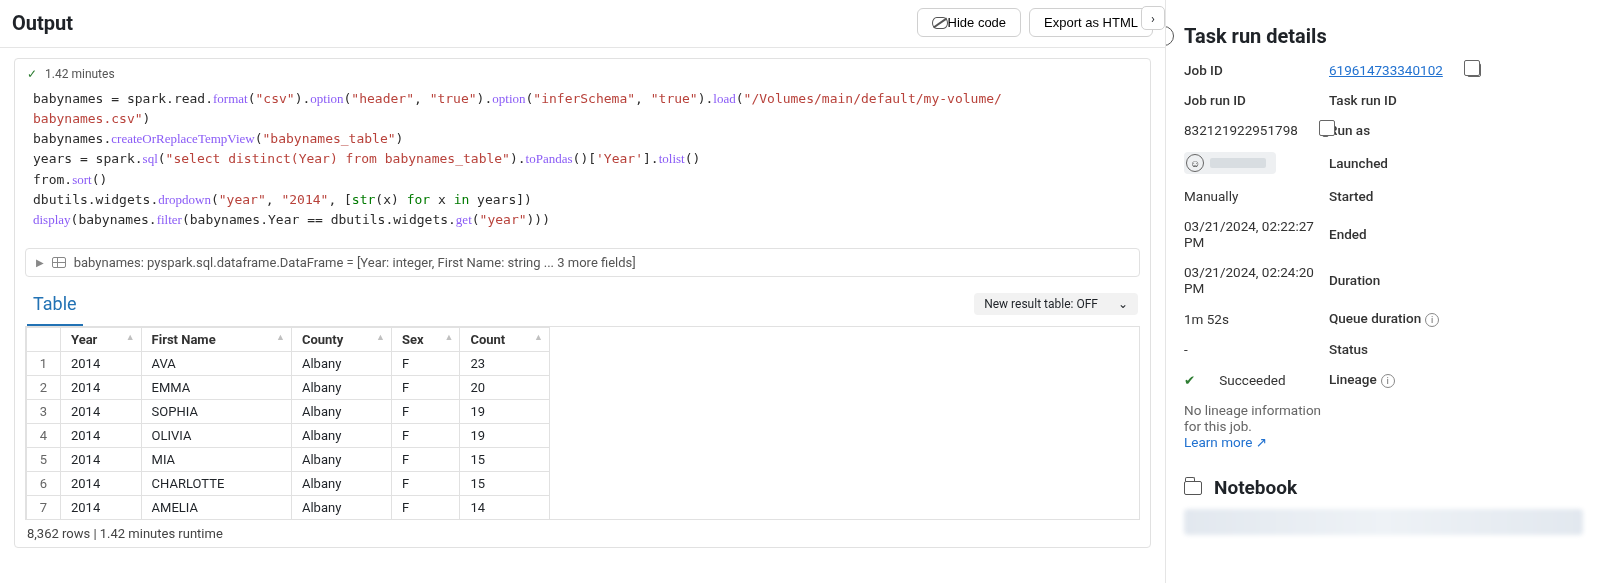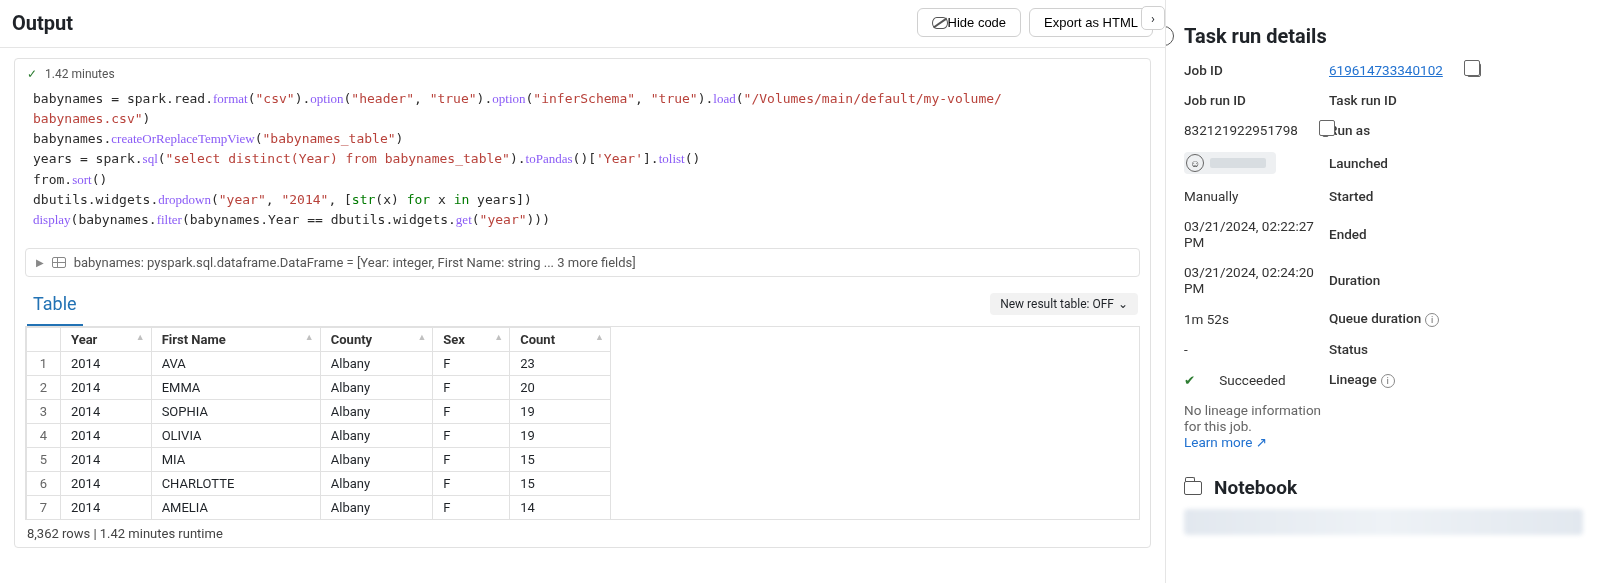--- a/index.html
+++ b/index.html
@@ -15,23 +15,23 @@
   .check { color:#2e7d32; }
   .code { font-family: "SFMono-Regular", ui-monospace, Menlo, Consolas, monospace; font-size:13px; line-height:1.55; padding:0 18px 12px 18px; white-space:pre-wrap; }
   .c-plain { color:#2b2b2b; }
   .c-fn { color:#8b5cf6;font-family:Liberation Serif, serif; }
   .c-str { color:#b8423b; }
   .c-kw { color:#007a00; }
   .schema { margin:6px 10px 0 10px; border:1px solid #e1e1e1; border-radius:4px; padding:6px 10px; display:flex; align-items:center; gap:8px; font-size:13px; color:#555; }
   .tabbar { display:flex; align-items:center; padding:0 12px; margin-top:6px; }
   .tab { padding:10px 6px; font-size:18px; color:#2272b4; border-bottom:2px solid #2272b4; cursor:pointer; }
   .tabspacer { flex:1; }
-  .restoggle { background:#f2f2f2; border-radius:4px; padding:4px 10px; font-size:12px; cursor:pointer; display:flex; align-items:center; gap:4px;}
+  .restoggle { background:#f2f2f2; border-radius:4px; padding:4px 10px; font-size:12px; cursor:pointer; display:flex; align-items:center; gap:20px;}
   .tbl-holder { margin:0 10px; border:1px solid #e1e1e1; }
-  table { border-collapse:collapse; width:585px; font-size:13px; }
+  table { border-collapse:collapse; width:524px; font-size:13px; }
   th, td { border:1px solid #e1e1e1; padding:4px 10px; text-align:left; }
   thead th { font-weight:700; color:#333; position:relative; }
   .sort { color:#c0c0c0; font-size:9px; position:absolute; right:6px; }
   .rownum { text-align:center; color:#666; width:34px; }
   .footer { padding:6px 12px; font-size:13px; color:#444; }
   .divider { width:1px; background:#e5e5e5; }
   .side { width:435px; padding:16px 18px 10px 18px; overflow:auto; position:relative;}
   .side-head { display:flex; align-items:center; gap:10px; padding:8px 0 14px 0;}
   .side-head h2 { font-size:20px; font-weight:700; }
   .info-icon { width:20px; height:20px; border:1.6px solid #555; border-radius:50%; display:inline-flex; align-items:center; justify-content:center; font-size:11px; font-weight:700; color:#555; margin-left:-30px;}

